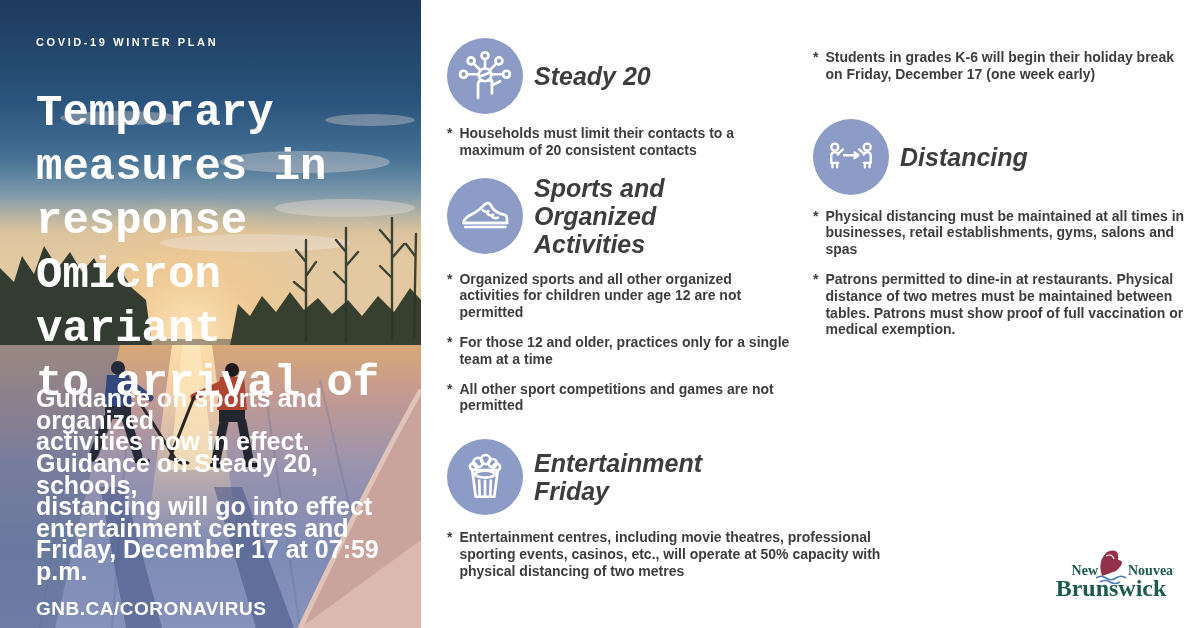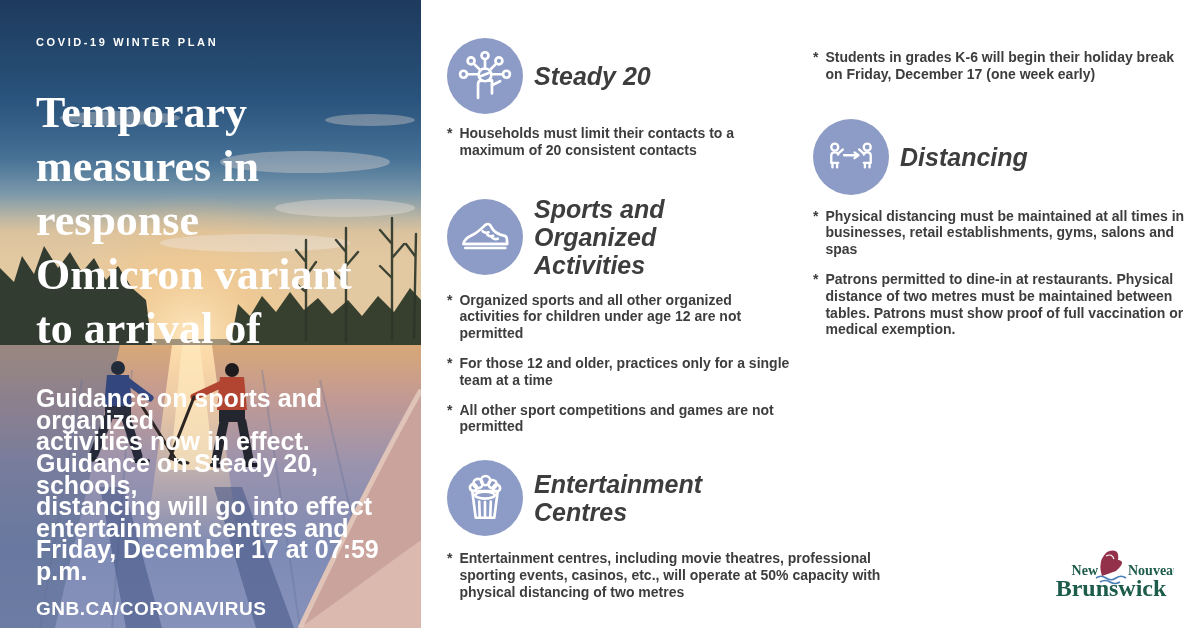--- a/index.html
+++ b/index.html
@@ -6,21 +6,21 @@
   body { font-family:"Liberation Sans","DejaVu Sans",sans-serif; background:#ffffff; }
   .canvas { position:relative; width:1200px; height:628px; overflow:hidden; background:#ffffff; }
 
   
   .left-panel { position:absolute; left:0; top:0; width:421px; height:628px; overflow:hidden; }
   .left-panel svg.photo { position:absolute; left:0; top:0; }
   .lp-text { position:absolute; color:#ffffff; }
   .kicker { left:36px; top:36px; font-size:11px; font-weight:bold; letter-spacing:2.6px; }
   .headline { left:36px; top:86px; font-family:"Liberation Serif","DejaVu Serif",serif;
               font-weight:bold; font-size:44px; line-height:54px; }
-  .headline span { display:block; }
+  .headline span { display:block;font-family:Liberation Mono, monospace; }
   .lp-para { left:36px; font-size:25px; line-height:21.5px; font-weight:bold; width:355px; }
   .lp-para span { display:block; }
   .para1 { top:388px; }
   .para2 { top:453px; }
   .lp-url { left:36px; top:576px; font-size:19px; font-weight:bold; letter-spacing:0.5px;margin-top:22px; }
 
   
   .col { position:absolute; top:38px; }
   .col-left  { left:447px; width:475px; }
   .col-right { left:813px; width:380px; }
@@ -33,21 +33,21 @@
   .hw-narrow { max-width:140px; }
   .hw-mid { max-width:210px; }
 
   ul.bullets { list-style:none; margin-top:11px; }
   ul.bullets li { display:flex; gap:7px; font-size:14px; line-height:16.8px;
                   font-weight:bold; color:#3d3d3d; }
   ul.bullets li + li { margin-top:13px; }
   ul.bullets .marker { flex:0 0 auto; }
   .w-left ul.bullets { width:345px; }
   .w-right ul.bullets { width:375px; }
-  .sec-sports { margin-top:36px; }
+  .sec-sports { margin-top:15px; }
   .sec-sports ul.bullets { margin-top:13px; }
   .sec-entertainment { margin-top:25px; }
   .sec-entertainment ul.bullets { margin-top:14px; width:470px; }
   .sec-distancing { margin-top:36px; }
   .sec-distancing ul.bullets { margin-top:13px; }
 
   
   .nb-logo { position:absolute; left:1048px; top:548px; width:126px; height:56px; }
 </style>
 </head>
@@ -244,21 +244,21 @@
               <circle cx="38" cy="25" r="8"></circle>
               <circle cx="51" cy="20" r="8"></circle>
               <circle cx="63" cy="26" r="7"></circle>
               <circle cx="30" cy="32" r="6"></circle>
               <circle cx="70" cy="33" r="6"></circle>
               <path d="M28,38 L34,84 L66,84 L72,38 Z"></path>
               <ellipse cx="50" cy="45" rx="17" ry="6"></ellipse>
               <path d="M40,56 L41,84 M50,57 L50,84 M60,56 L59,84"></path>
             </svg>
           </div>
-          <h2 class="hw-mid">Entertainment Centres</h2>
+          <h2 class="hw-mid">Entertainment Friday</h2>
         </div>
         <ul class="bullets">
           <li>
             <span class="marker">*</span>
             <span>Entertainment centres, including movie theatres, professional sporting events, casinos, etc., will operate at 50% capacity with physical distancing of two metres</span>
           </li>
         </ul>
       </section>
     </div>
 

